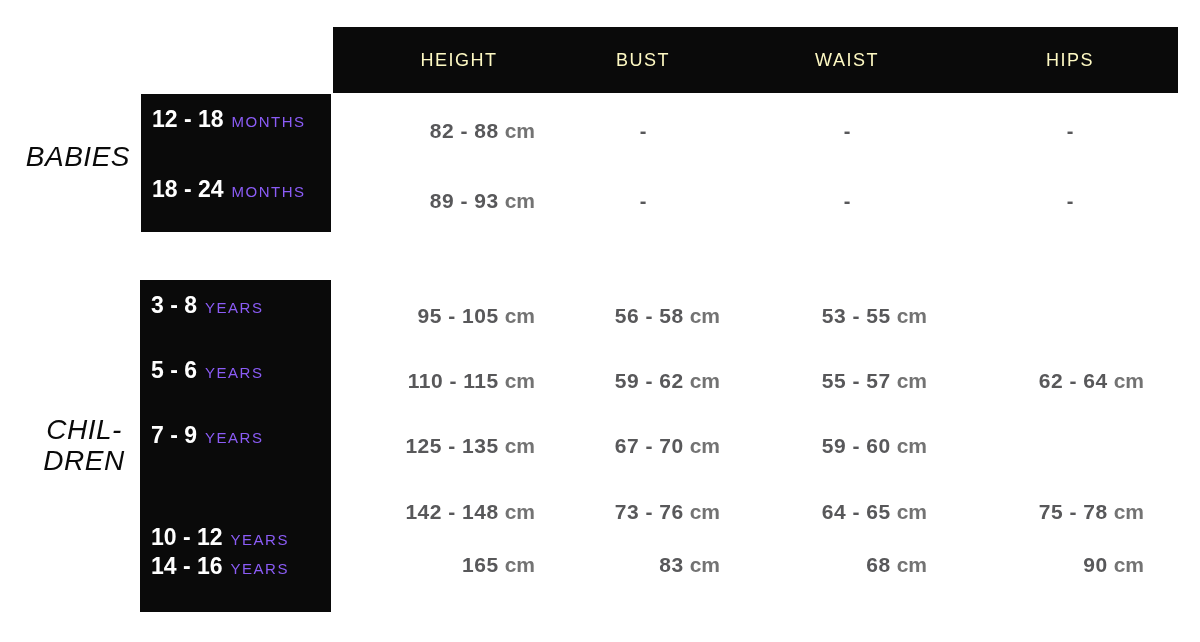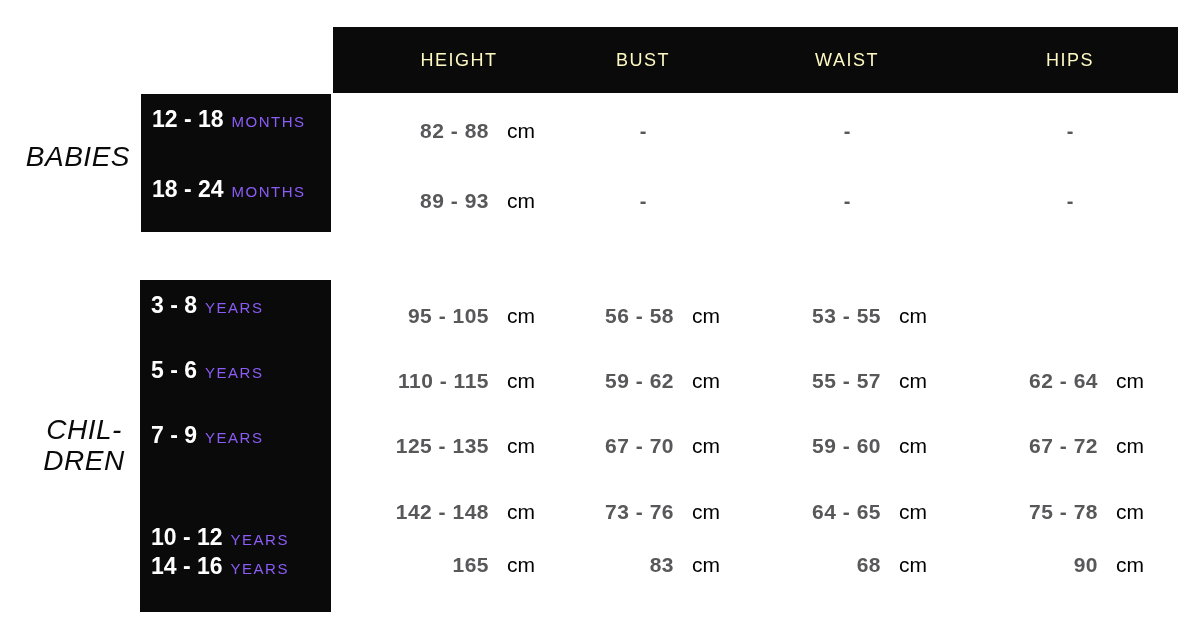--- a/index.html
+++ b/index.html
@@ -30,21 +30,21 @@
   .size-row .age { color:#ffffff; font-weight:bold; font-size:23px; }
   .size-row .age-unit { color:#8b5cf6; font-size:15px; letter-spacing:1.5px; margin-left:8px; }
   .size-box.babies .r0 { top:10px; } .size-box.babies .r1 { top:80px; }
   .size-box.children .r0 { top:10px; }  .size-box.children .r1 { top:75px; }
   .size-box.children .r2 { top:140px; } .size-box.children .r3 { top:206px;margin-top:36px; }
   .size-box.children .r4 { top:271px; }
 
   
   .val { position:absolute; height:30px; line-height:30px; white-space:nowrap; font-size:21px; color:#58585a; }
   .val .num  { font-weight:bold; letter-spacing:0.5px; }
-  .val .unit { font-weight:normal; color:#000000; margin-left:18px; }
+  .val .unit { font-weight:bold; color:#737373; margin-left:6px; }
   .val.a-h  { right:665px; }  
   .val.a-b  { right:480px; }  
   .val.a-w  { right:273px; }  
   .val.a-hp { right:56px;  }  
 
   .dash {
     position:absolute; height:30px; line-height:30px; transform:translateX(-50%);
     font-size:20px; font-weight:bold; color:#58585a;
   }
   .dash.d-b  { left:643px; } .dash.d-w { left:847px; } .dash.d-hp { left:1070px; }
@@ -139,23 +139,20 @@
 
   <div class="val a-h vr-c3">
     <span class="num">125 - 135</span><span class="unit">cm</span>
   </div>
   <div class="val a-b vr-c3">
     <span class="num">67 - 70</span><span class="unit">cm</span>
   </div>
   <div class="val a-w vr-c3">
     <span class="num">59 - 60</span><span class="unit">cm</span>
   </div>
-  <div class="val a-hp vr-c3">
-    <span class="num">67 - 72</span><span class="unit">cm</span>
-  </div>
 
   <div class="val a-h vr-c4">
     <span class="num">142 - 148</span><span class="unit">cm</span>
   </div>
   <div class="val a-b vr-c4">
     <span class="num">73 - 76</span><span class="unit">cm</span>
   </div>
   <div class="val a-w vr-c4">
     <span class="num">64 - 65</span><span class="unit">cm</span>
   </div>

